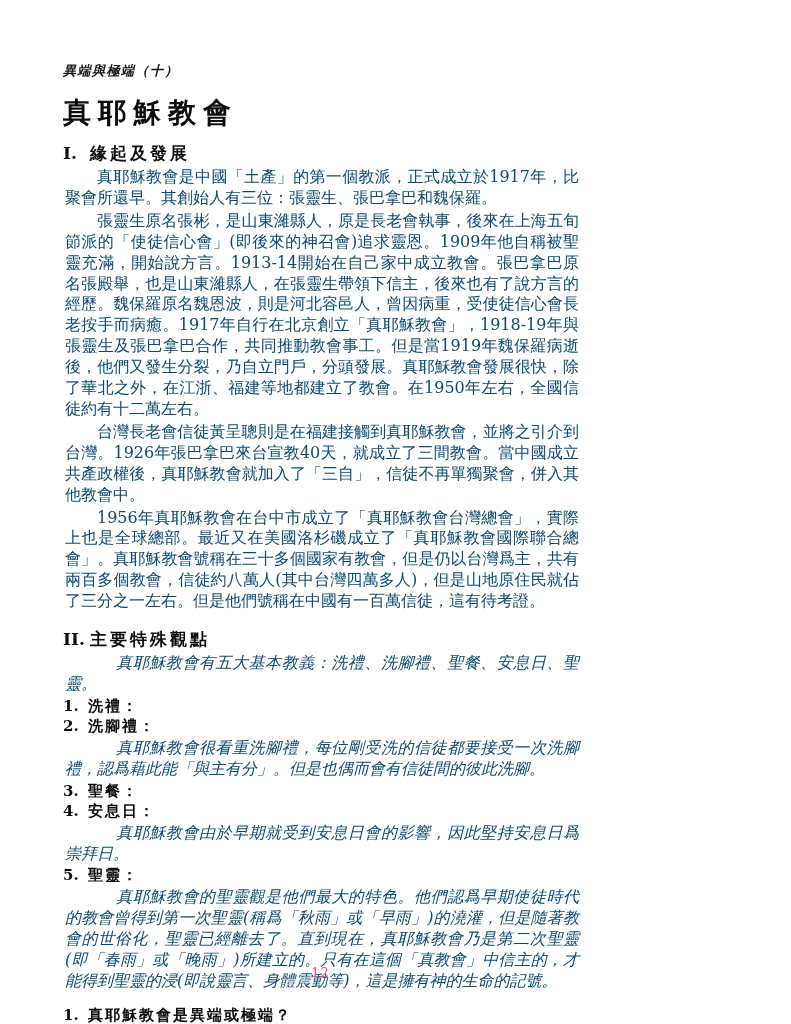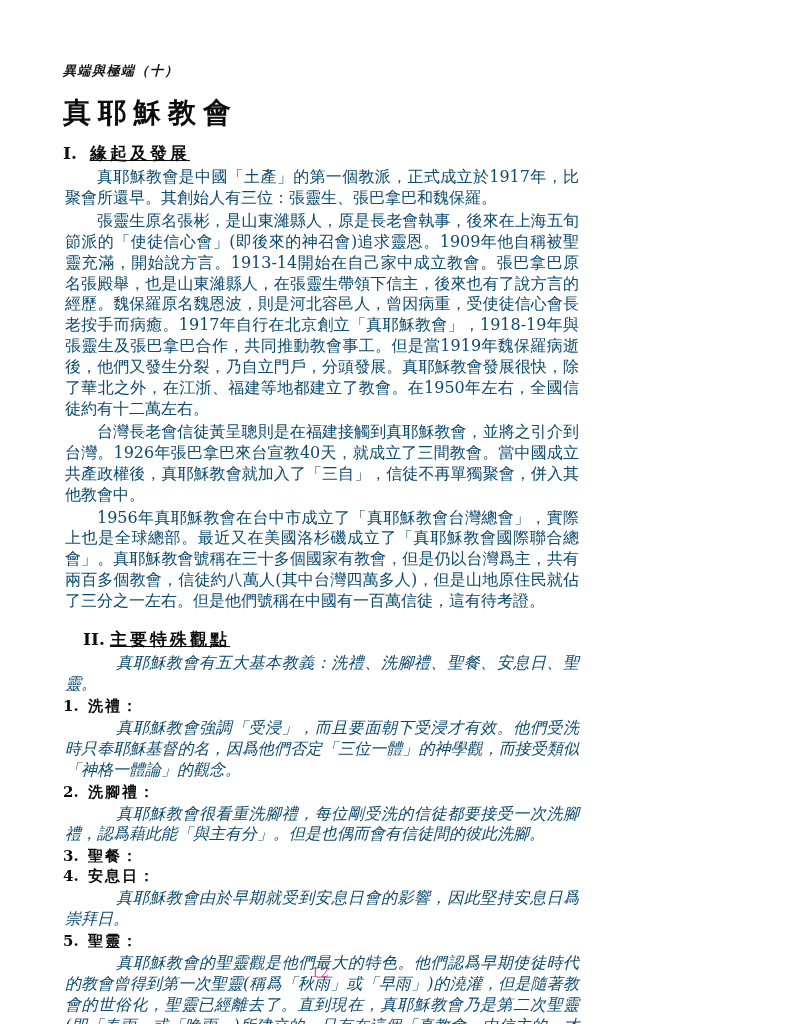--- a/index.html
+++ b/index.html
@@ -17,21 +17,21 @@
   .doc-title{
     margin:14px 0 6px 0;text-align:left;
     font-size:28px;font-weight:bold;letter-spacing:7px;color:#0c0c0c;
   }
   .sec-heading{
     margin-top:10px;font-size:17px;font-weight:bold;color:#0d0d0d;
     display:flex;align-items:baseline;
   }
   .sec-num{min-width:27px;font-size:17px;letter-spacing:0;}
   .sec-num.wide{min-width:34px;}
-  .sec-title{letter-spacing:3px;text-decoration:underline;}
+  .sec-title{letter-spacing:3px;}
   p.body{
     margin:2px;font-size:16px;line-height:20.9px;text-align:justify;
     color:#0c4a6e;
   }
   p.indent2{text-indent:2em;}
   p.indent3{text-indent:3.2em;font-style:italic;}
   .sec2-intro{margin-top:2px;}
   .item-label{
     margin-top:1px;font-size:15px;font-weight:bold;letter-spacing:2px;color:#0d0d0d;
     display:flex;align-items:baseline;
@@ -63,31 +63,30 @@
       <span class="sec-num">I.</span>
       <span class="sec-title">緣起及發展</span>
     </div>
     <p class="body indent2">真耶穌教會是中國「土產」的第一個教派，正式成立於1917年，比聚會所還早。其創始人有三位：張靈生、張巴拿巴和魏保羅。</p>
     <p class="body indent2">張靈生原名張彬，是山東濰縣人，原是長老會執事，後來在上海五旬節派的「使徒信心會」(即後來的神召會)追求靈恩。1909年他自稱被聖靈充滿，開始說方言。1913-14開始在自己家中成立教會。張巴拿巴原名張殿舉，也是山東濰縣人，在張靈生帶領下信主，後來也有了說方言的經歷。魏保羅原名魏恩波，則是河北容邑人，曾因病重，受使徒信心會長老按手而病癒。1917年自行在北京創立「真耶穌教會」，1918-19年與張靈生及張巴拿巴合作，共同推動教會事工。但是當1919年魏保羅病逝後，他們又發生分裂，乃自立門戶，分頭發展。真耶穌教會發展很快，除了華北之外，在江浙、福建等地都建立了教會。在1950年左右，全國信徒約有十二萬左右。</p>
     <p class="body indent2">台灣長老會信徒黃呈聰則是在福建接觸到真耶穌教會，並將之引介到台灣。1926年張巴拿巴來台宣教40天，就成立了三間教會。當中國成立共產政權後，真耶穌教會就加入了「三自」，信徒不再單獨聚會，併入其他教會中。</p>
     <p class="body indent2">1956年真耶穌教會在台中市成立了「真耶穌教會台灣總會」，實際上也是全球總部。最近又在美國洛杉磯成立了「真耶穌教會國際聯合總會」。真耶穌教會號稱在三十多個國家有教會，但是仍以台灣爲主，共有兩百多個教會，信徒約八萬人(其中台灣四萬多人)，但是山地原住民就佔了三分之一左右。但是他們號稱在中國有一百萬信徒，這有待考證。</p>
   </div>
 
   <div>
-    <div class="sec-heading" style="margin-top:16px;margin-left:20px;">
+    <div class="sec-heading" style="margin-top:16px;">
       <span class="sec-num">II.</span>
       <span class="sec-title">主要特殊觀點</span>
     </div>
     <p class="body indent3 sec2-intro">真耶穌教會有五大基本教義：洗禮、洗腳禮、聖餐、安息日、聖靈。</p>
 
     <div class="item-label">
       <span class="item-num">1.</span>
       <span>洗禮：</span>
     </div>
-    <p class="body indent3">真耶穌教會強調「受浸」，而且要面朝下受浸才有效。他們受洗時只奉耶穌基督的名，因爲他們否定「三位一體」的神學觀，而接受類似「神格一體論」的觀念。</p>
 
     <div class="item-label">
       <span class="item-num">2.</span>
       <span>洗腳禮：</span>
     </div>
     <p class="body indent3">真耶穌教會很看重洗腳禮，每位剛受洗的信徒都要接受一次洗腳禮，認爲藉此能「與主有分」。但是也偶而會有信徒間的彼此洗腳。</p>
 
     <div class="item-label">
       <span class="item-num">3.</span>
       <span>聖餐：</span>

